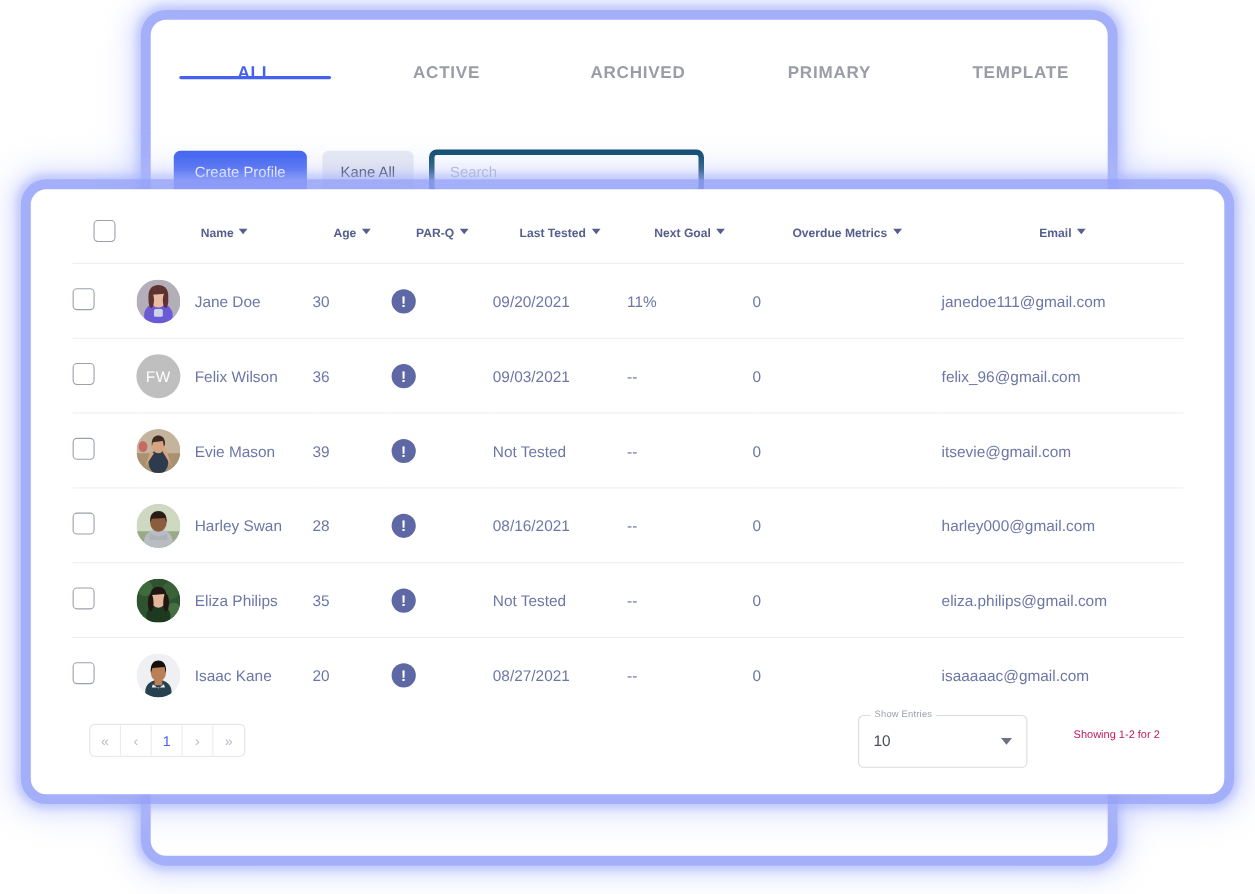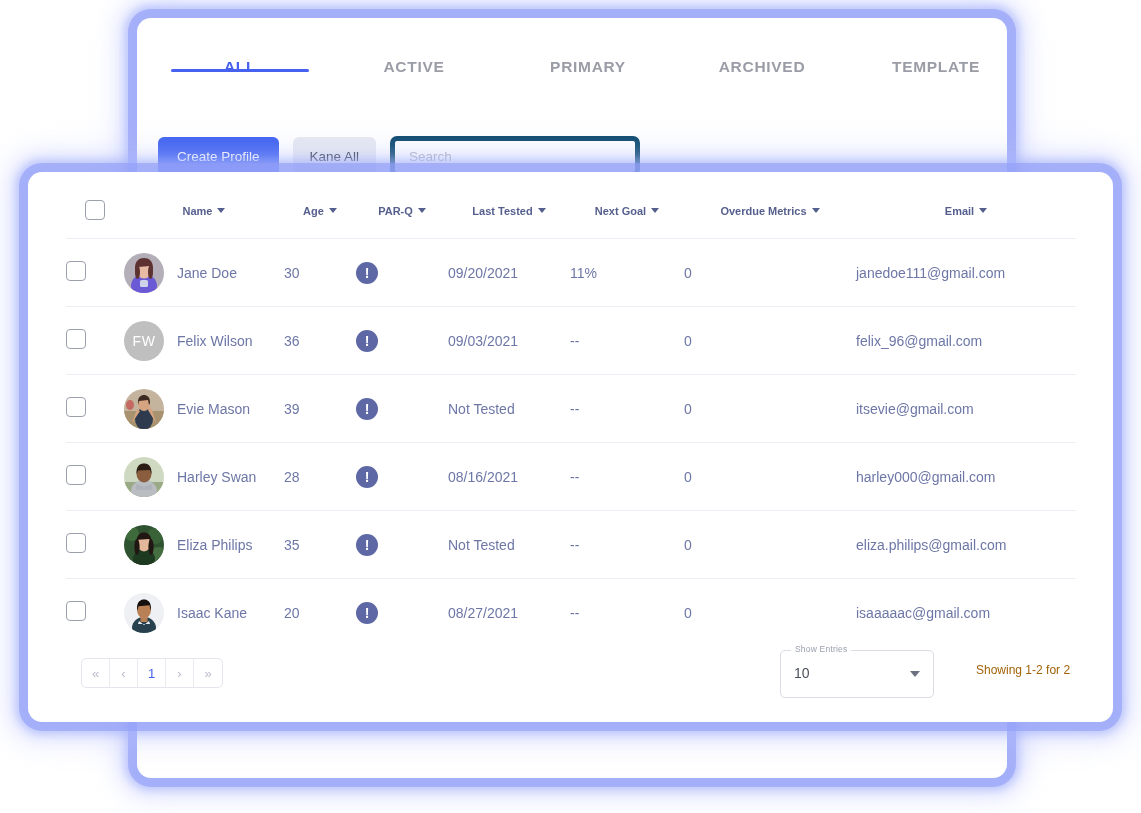--- a/index.html
+++ b/index.html
@@ -30,21 +30,21 @@
     border-radius: 14px;
     box-shadow:
       0 0 0 9px rgba(144,156,246,0.60),
       0 0 6px 13px rgba(160,172,250,0.45),
       0 0 16px 18px rgba(178,188,252,0.32),
       0 0 30px 24px rgba(196,204,253,0.20);
   }
 
   .tabs {
     position: absolute;
-    left: 16px; top: 0;
+    left: 8px; top: 0;
     width: 870px;
     height: 92px;
     display: flex;
     align-items: flex-start;
   }
   .tab {
     flex: 1 1 0;
     text-align: center;
     padding-top: 40px;
     font-size: 15.5px;
@@ -298,37 +298,37 @@
     width: 0; height: 0;
     border-left: 5px solid transparent;
     border-right: 5px solid transparent;
     border-top: 6px solid #6b7180;
   }
 
   .showing {
     position: absolute;
     left: 948px;
     top: 13px;
-    font-size: 12px;
-    color: #a16207;
+    font-size: 10px;
+    color: #be185d;
     white-space: nowrap;
   }
 </style>
 </head>
 <body>
 
 <div id="stage">
 
   <div class="back-card">
 
     <div class="tabs">
       <div class="tab active"><span>ALL</span></div>
       <div class="tab"><span>ACTIVE</span></div>
+      <div class="tab"><span>ARCHIVED</span></div>
       <div class="tab"><span>PRIMARY</span></div>
-      <div class="tab"><span>ARCHIVED</span></div>
       <div class="tab"><span>TEMPLATE</span></div>
     </div>
 
     <div class="toolbar">
       <button class="btn-create">Create Profile</button>
       <button class="btn-edit">Kane All</button>
       <input class="search-box" type="text" placeholder="Search" value="" style="">
     </div>
 
   </div>

